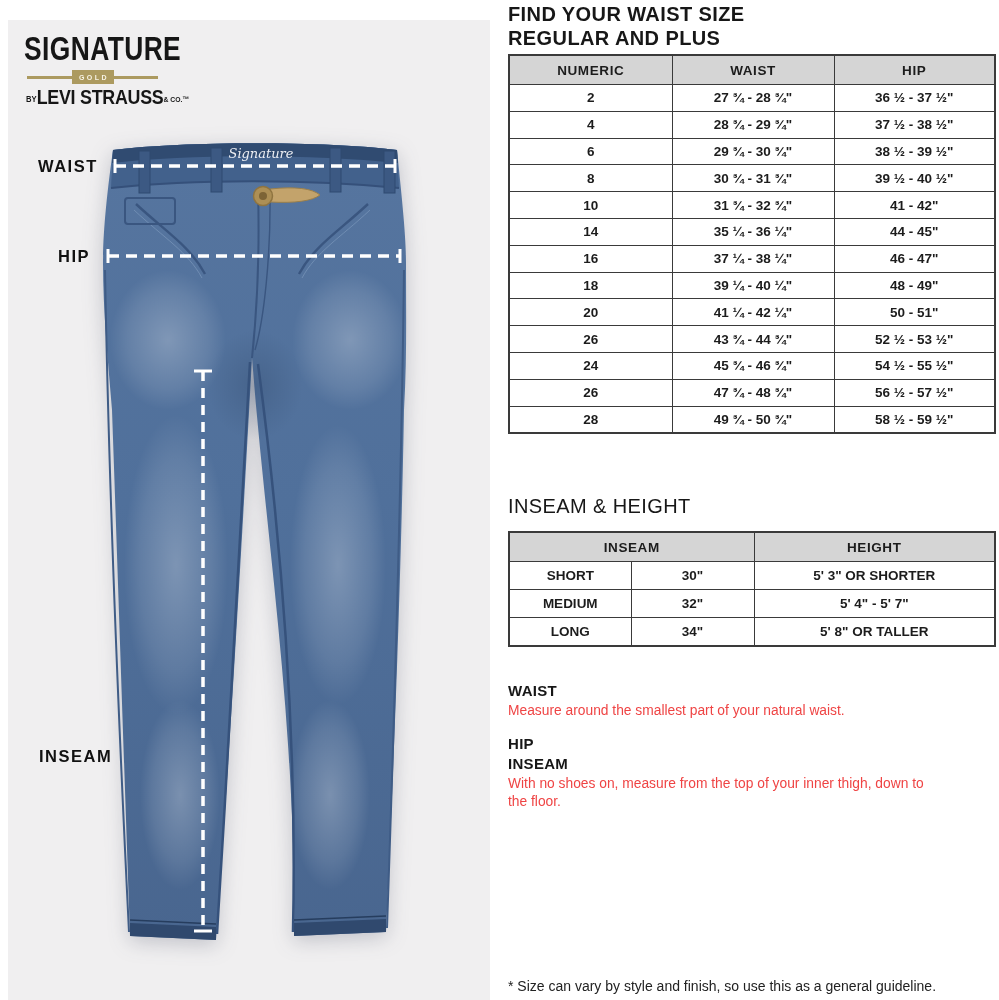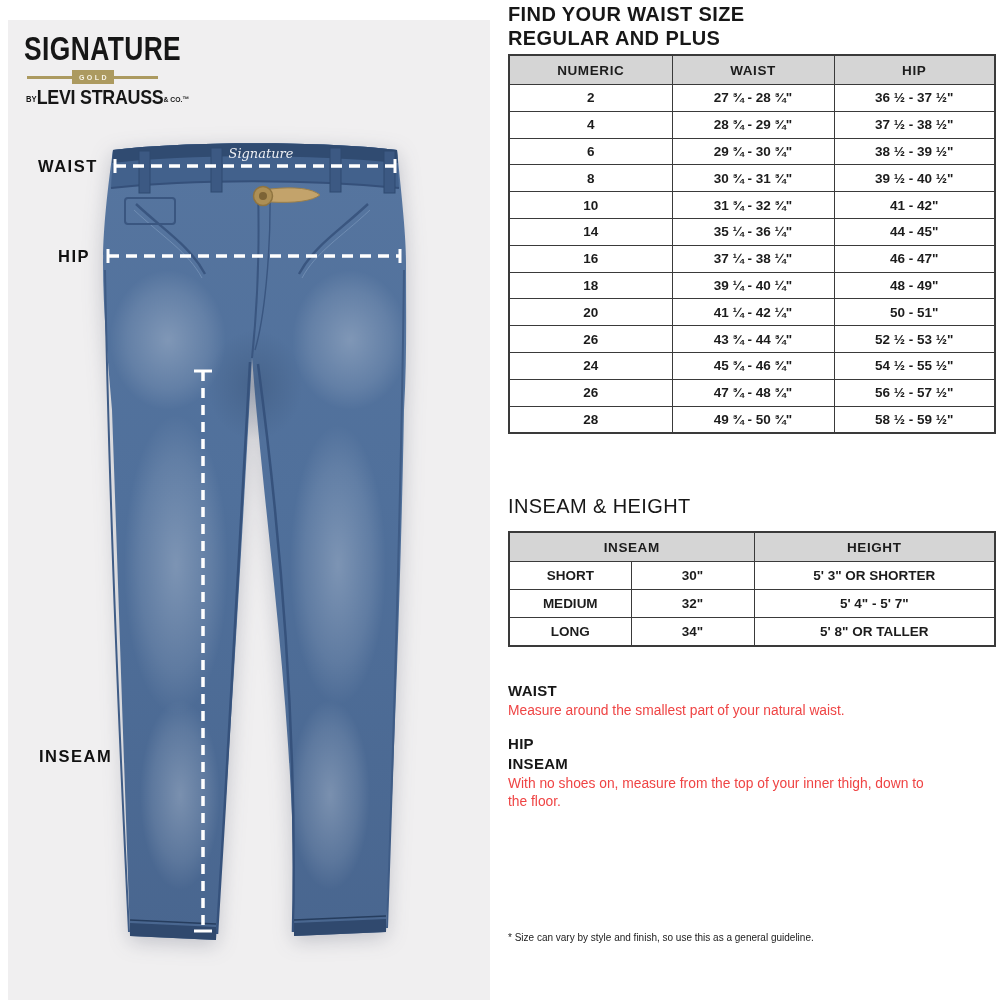--- a/index.html
+++ b/index.html
@@ -46,21 +46,21 @@
   table{border:2px solid #3a3a3a;}
   th{background:#d5d5d5;letter-spacing:.6px;height:28px;font-size:13.5px;text-align:center;}
   .size-table td{height:25.8px;}
   .inseam-table td{height:27px;}
   .size-table col.c1{width:163px;} .size-table col.c2{width:162px;} .size-table col.c3{width:161px;}
   .inseam-table col.c1{width:122px;} .inseam-table col.c2{width:123px;} .inseam-table col.c3{width:241px;}
 
   .defs{position:absolute;left:0;top:682px;width:486px;}
   .def-term{font-size:15px;font-weight:bold;letter-spacing:.3px;margin:0 0 3px 0;color:#171717;}
   .def-text{font-size:13.8px;line-height:18px;margin:0 0 15px 0;color:#ef4444;}
-  .footnote{position:absolute;left:0;top:932px;font-size:10px;color:#222;}
+  .footnote{position:absolute;left:0;top:978px;font-size:14px;color:#222;}
 </style>
 </head>
 <body>
 
 <div class="panel">
 
   <svg class="jeans-svg" viewBox="0 0 482 984">
     <defs>
       <linearGradient id="denim" x1="0" y1="0" x2="0" y2="1">
         <stop offset="0" stop-color="#56759f"></stop>

